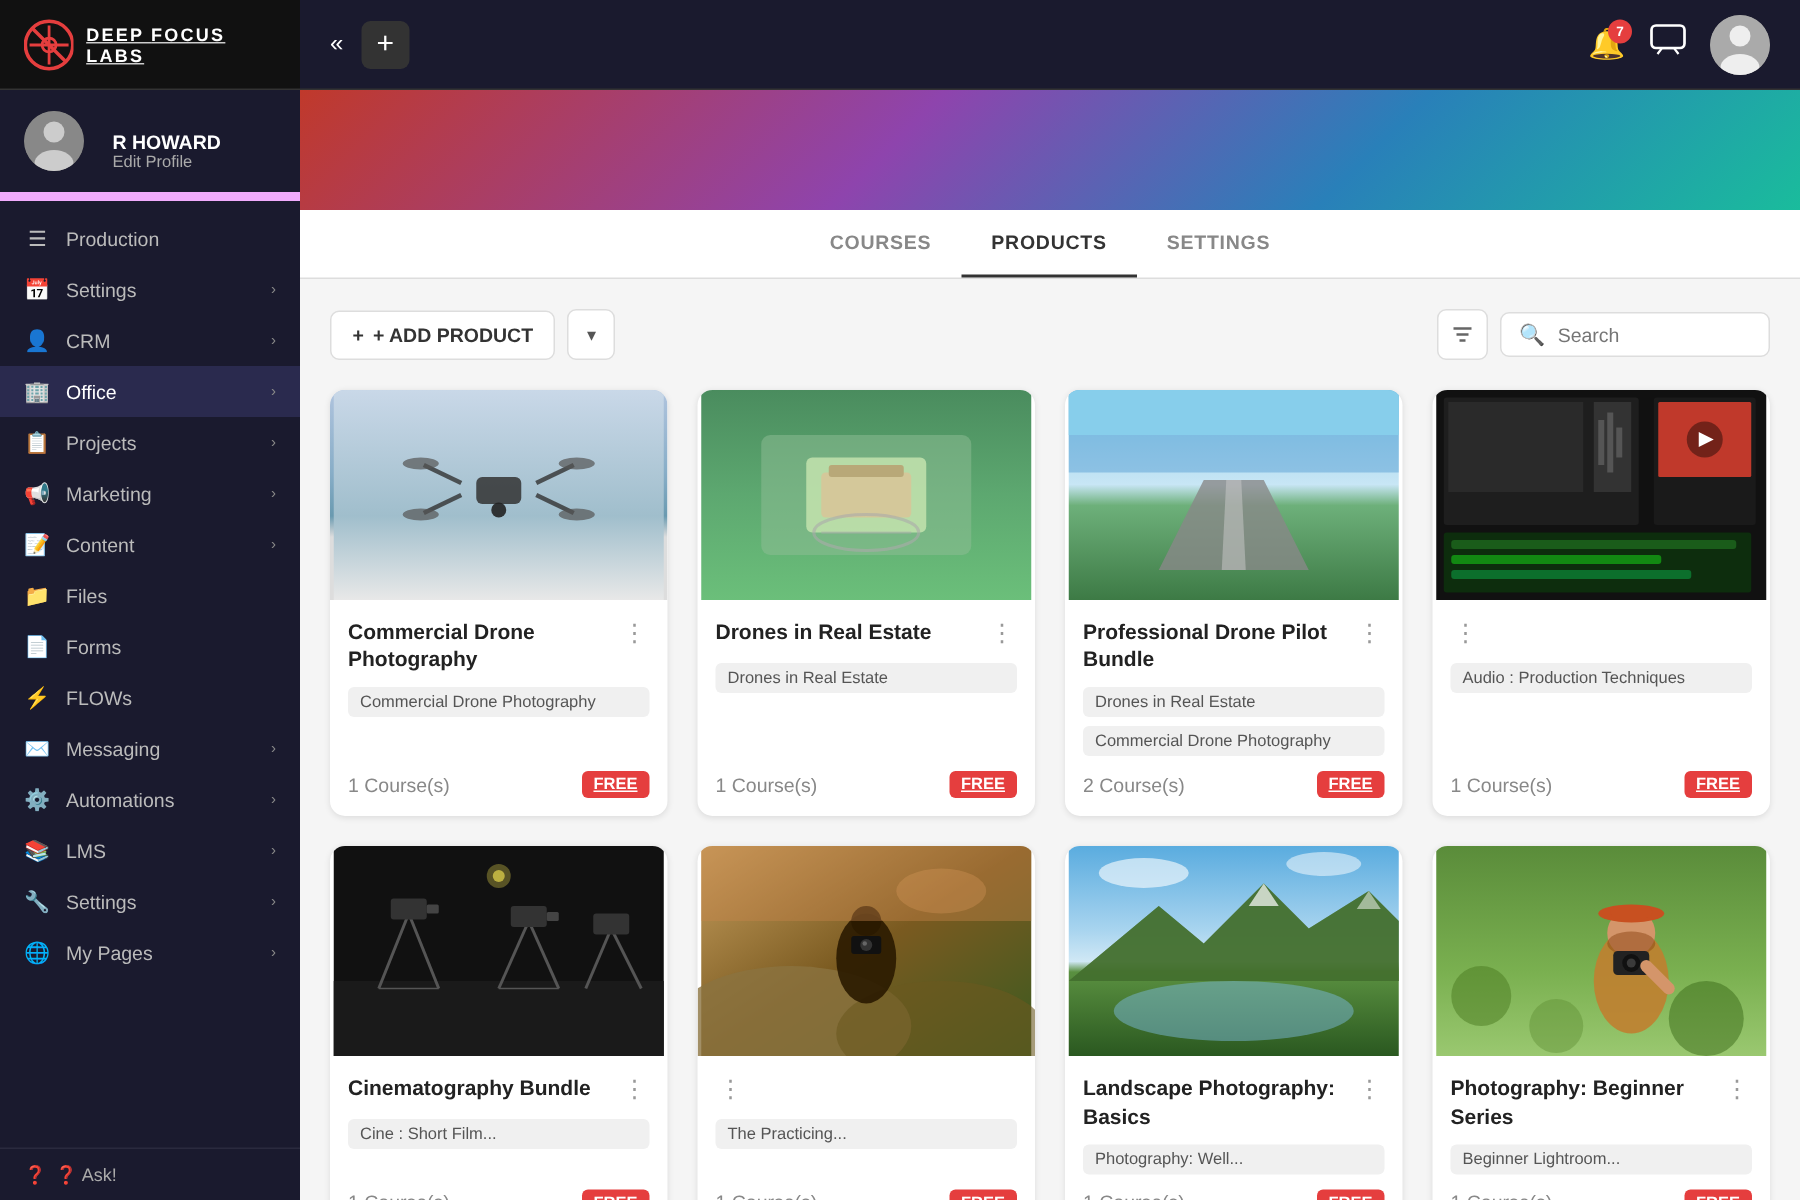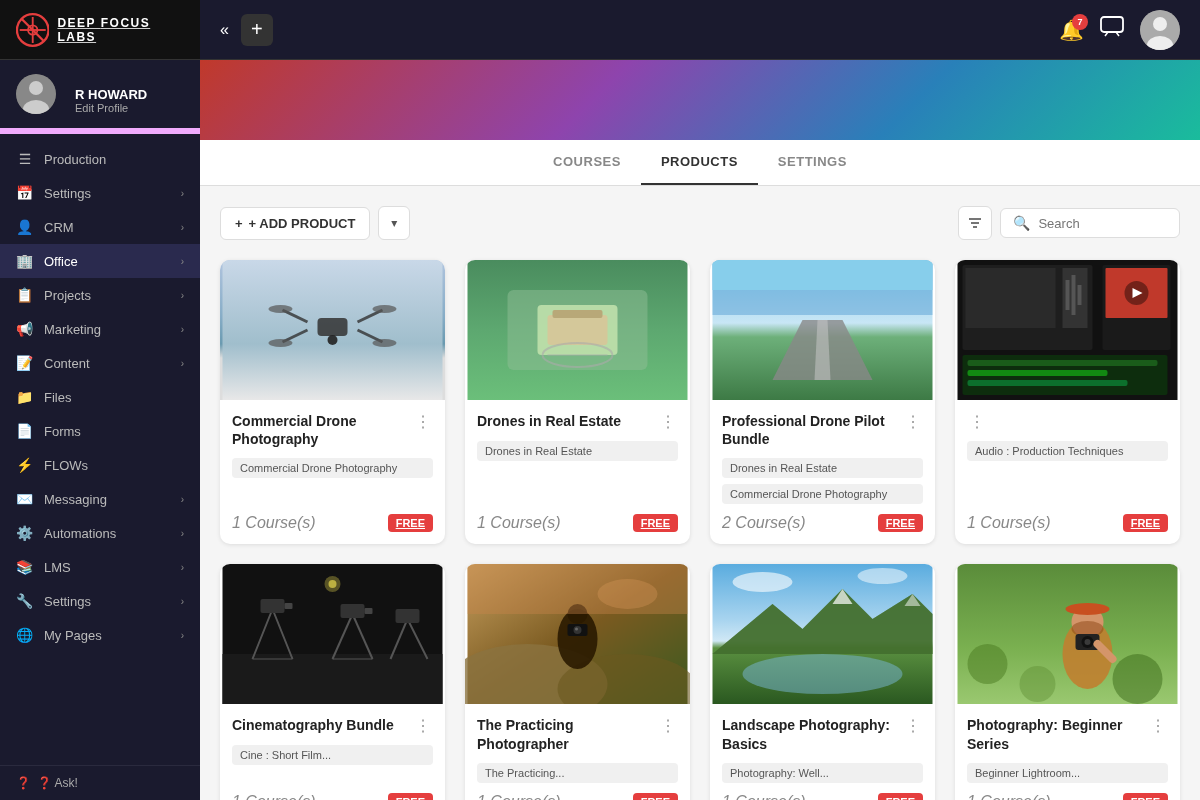--- a/index.html
+++ b/index.html
@@ -352,23 +352,22 @@
       color: #555;
       display: inline-block;
     }
     .card-footer {
       display: flex;
       justify-content: space-between;
       align-items: center;
       margin-top: auto;
     }
     .course-count {
-      font-size: 16px;
+      font-size: 13px;
       color: #888;
-      font-style: italic;
     }
     .free-badge {
       background: #e53e3e;
       color: white;
       font-size: 11px;
       font-weight: 700;
       padding: 3px 8px;
       border-radius: 4px;
       text-decoration: underline;
     }
@@ -810,21 +809,20 @@
               <circle cx="110" cy="66" r="4" fill="#333"></circle>
 
               <circle cx="109" cy="65" r="1.5" fill="#888" opacity="0.6"></circle>
 
               <rect x="0" y="0" width="220" height="50" fill="#c8844a" opacity="0.4"></rect>
               <ellipse cx="160" cy="30" rx="30" ry="15" fill="#e0a060" opacity="0.3"></ellipse>
             </svg>
           </div>
           <div class="card-body">
             <div class="card-title-row">
-              <span class="card-title">The Practicing Photographer</span>
               <span class="card-menu-btn">⋮</span>
             </div>
             <div class="card-tags">
               <span class="card-tag">The Practicing...</span>
             </div>
             <div class="card-footer">
               <span class="course-count">1 Course(s)</span>
               <span class="free-badge">FREE</span>
             </div>
           </div>

